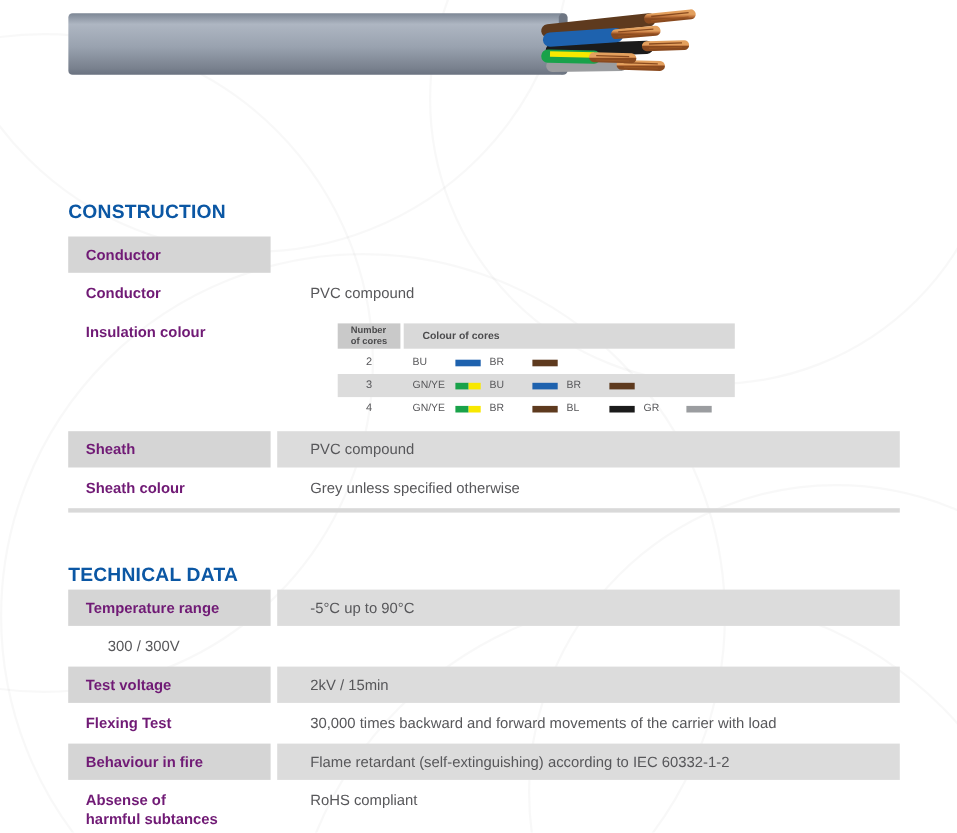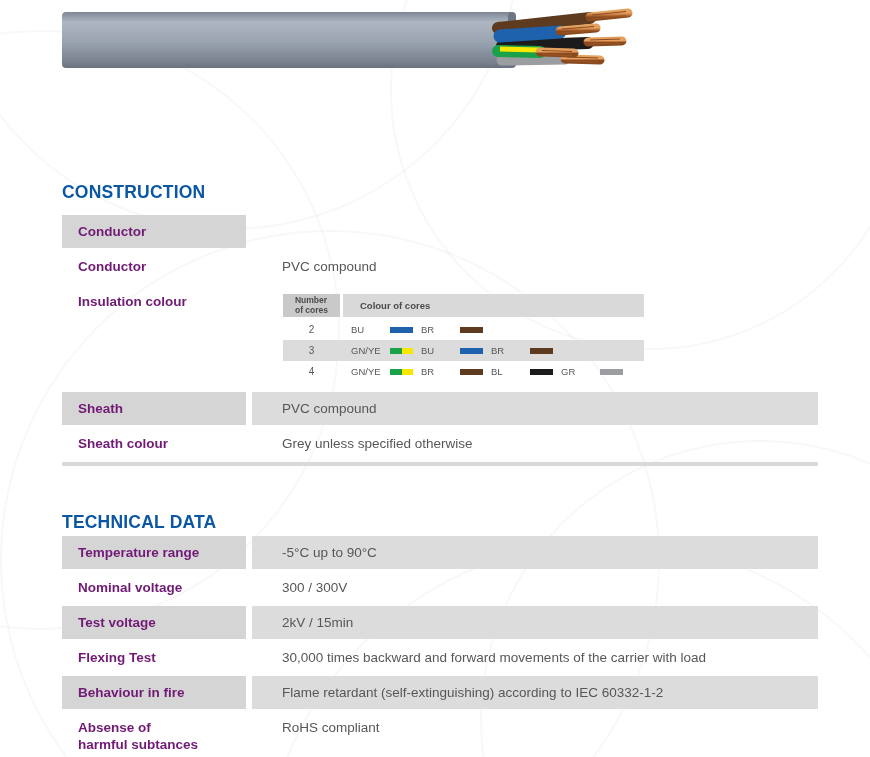--- a/index.html
+++ b/index.html
@@ -58,21 +58,21 @@
   .spec-row .value-cell {
     flex: 1;
     margin-left: 6px;
     padding: 8px 8px 8px 30px;
     font-size: 13.5px;
     color: #57575a;
     line-height: 17px;
   }
   .spec-row.shaded .label-cell { background: #d5d5d5; }
   .spec-row.shaded .value-cell { background: #dcdcdc; }
-  .spec-row.tall { min-height: 90px; }
+  .spec-row.tall { min-height: 90px; gap: 24px; }
 
   .table-end-bar { height: 4px; background: #d9d9d9; margin-top: 2px; }
 
   
   .cores-table { width: 361px; margin: 1px 0 0 1px; }
   .cores-header { display: flex; height: 23px; margin-bottom: 2px; }
   .cores-header .num-h {
     width: 57px; background: #c9c9c9;
     font-size: 8.5px; font-weight: bold; color: #4b4b4d;
     text-align: left; line-height: 9.5px;
@@ -274,21 +274,20 @@
     <h2 class="section-heading h-technical">TECHNICAL DATA</h2>
 
     <div class="spec-table t-technical">
 
       <div class="spec-row shaded">
         <div class="label-cell">Temperature range</div>
         <div class="value-cell">-5°C up to 90°C</div>
       </div>
 
       <div class="spec-row">
-        <div class="label-cell">Nominal voltage</div>
         <div class="value-cell">300 / 300V</div>
       </div>
 
       <div class="spec-row shaded">
         <div class="label-cell">Test voltage</div>
         <div class="value-cell">2kV / 15min</div>
       </div>
 
       <div class="spec-row">
         <div class="label-cell">Flexing Test</div>

